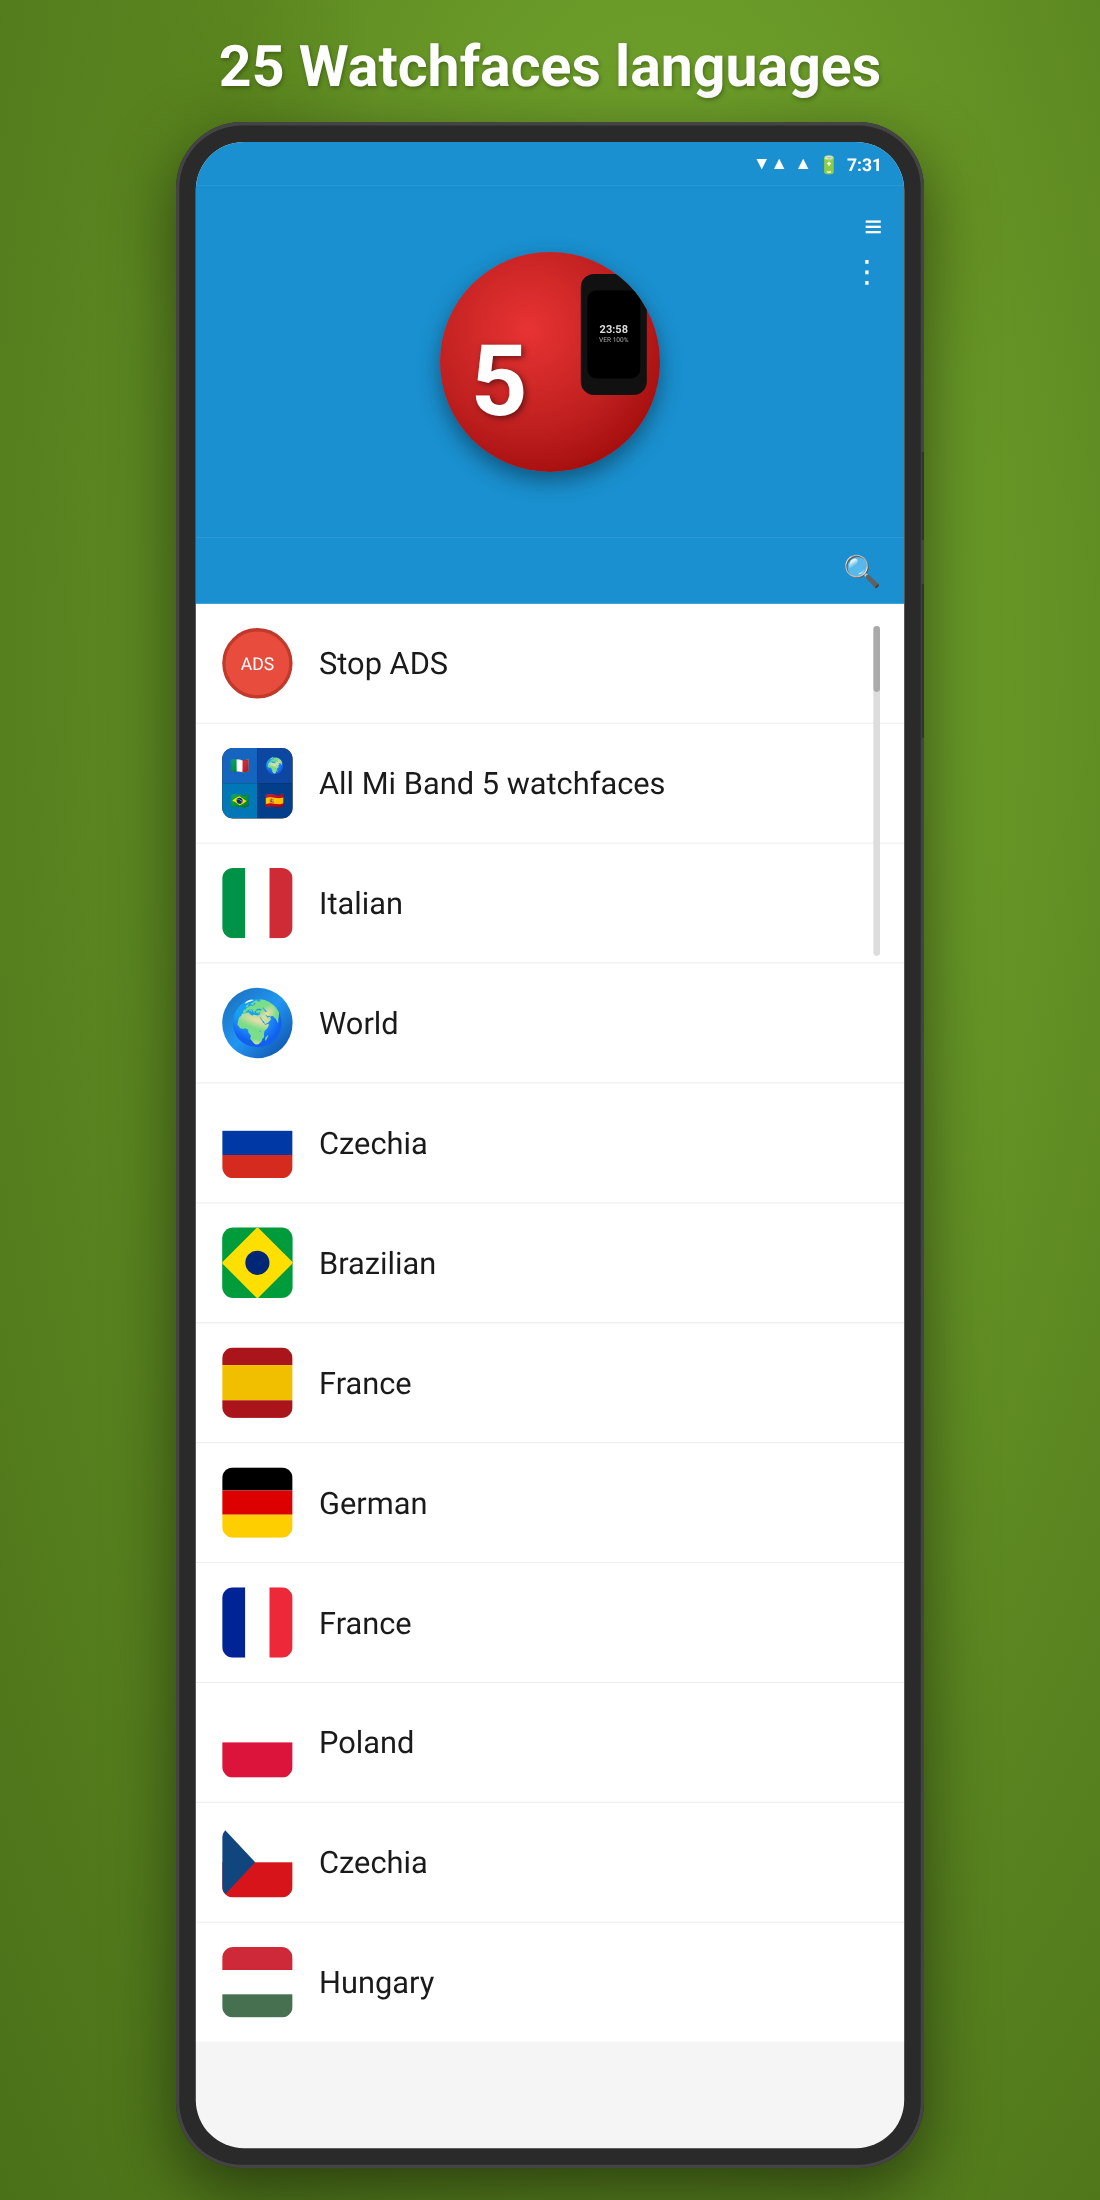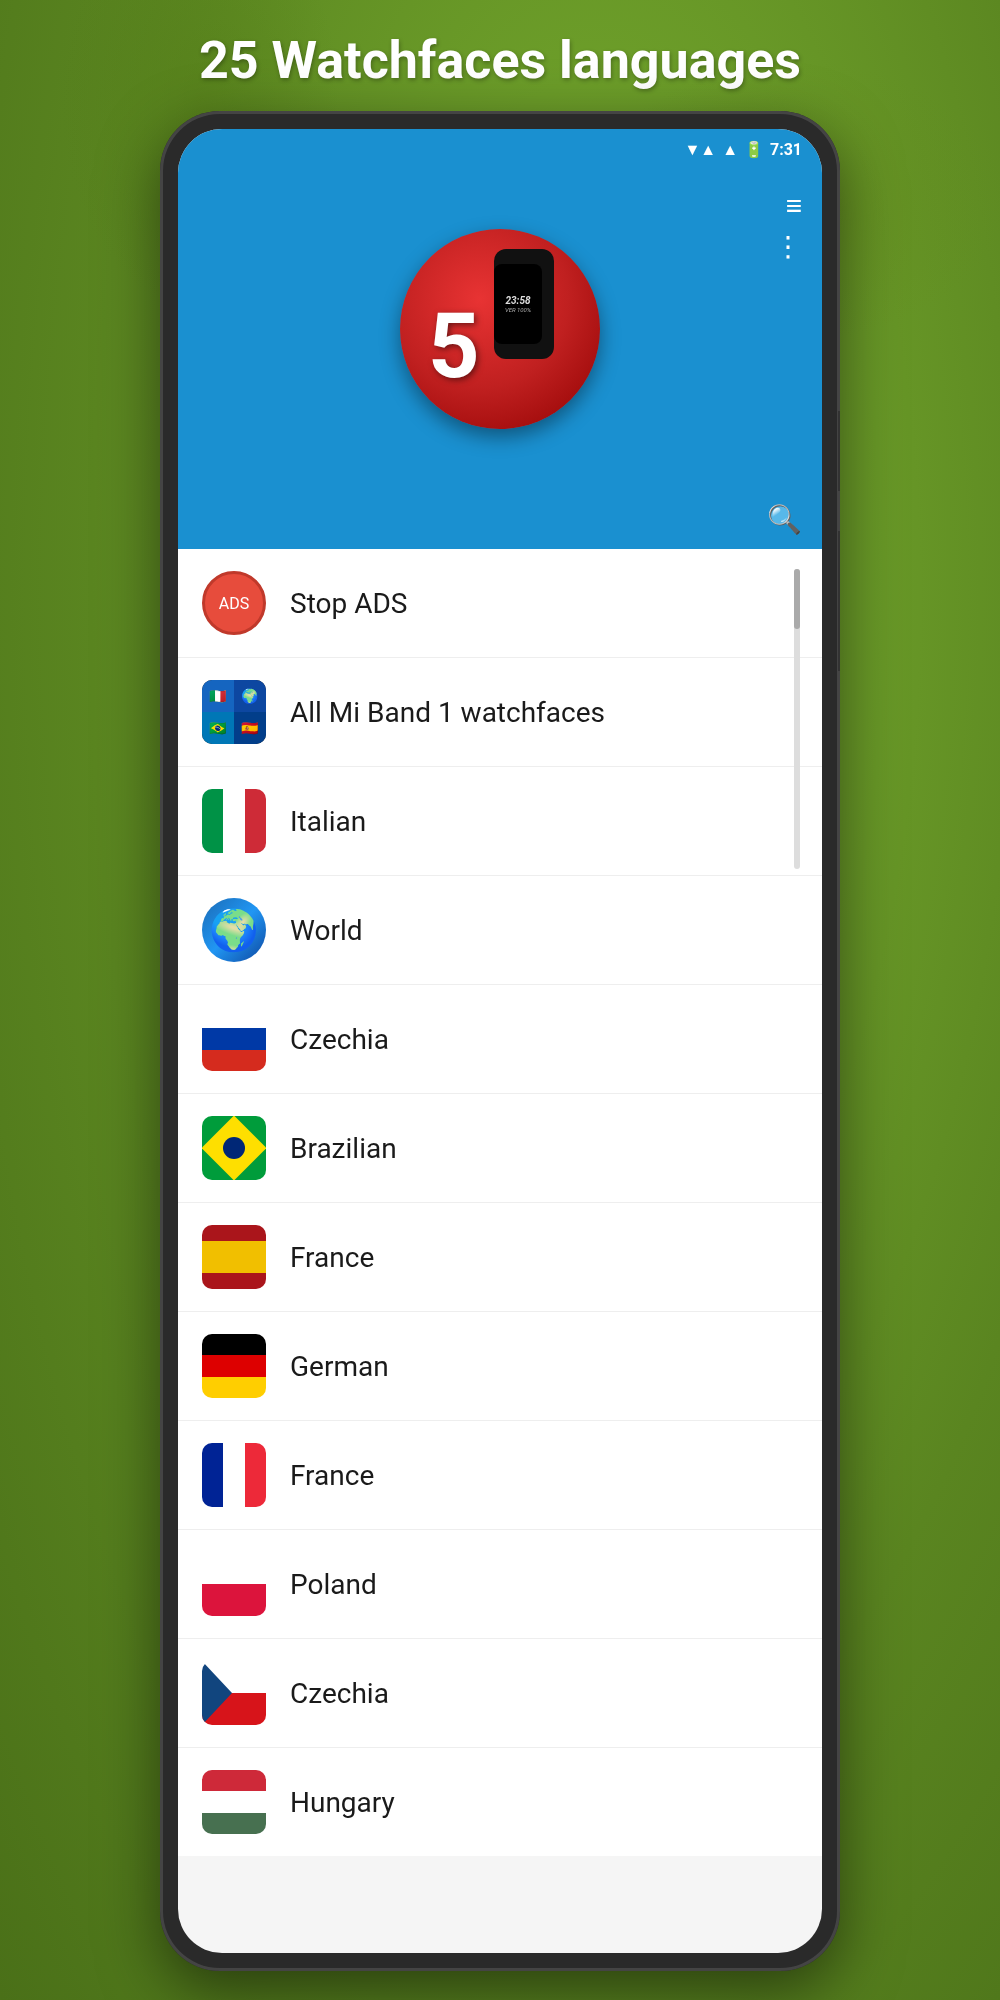--- a/index.html
+++ b/index.html
@@ -124,30 +124,30 @@
       font-size: 90px;
       font-weight: bold;
       text-shadow: 2px 2px 6px rgba(0,0,0,0.5);
       position: absolute;
       left: 28px;
       bottom: 30px;
     }
 
     .logo-watch {
       position: absolute;
-      right: 46px;
+      right: 12px;
       top: 20px;
       width: 60px;
       height: 110px;
       background: #111;
       border-radius: 12px;
       display: flex;
       flex-direction: column;
-      justify-content: center;
-      font-style: italic;
+      align-items: center;
+      justify-content: center;
     }
 
     .logo-watch-screen {
       width: 48px;
       height: 80px;
       background: #000;
       border-radius: 8px;
       display: flex;
       flex-direction: column;
       align-items: center;
@@ -582,21 +582,21 @@
   </div>
           <div class="menu-item">
     <div class="menu-item-icon">
       <div class="all-wf-icon">
         <div class="all-wf-cell" style="background:#1565c0;">🇮🇹</div>
         <div class="all-wf-cell" style="background:#0d47a1;">🌍</div>
         <div class="all-wf-cell" style="background:#0077b6;">🇧🇷</div>
         <div class="all-wf-cell" style="background:#023e8a;">🇪🇸</div>
       </div>
     </div>
-    <span class="menu-item-label">All Mi Band 1 watchfaces</span>
+    <span class="menu-item-label">All Mi Band 5 watchfaces</span>
   </div>
           <div class="menu-item">
     <div class="menu-item-icon">
       <div class="flag-italy">
         <div class="stripe s1"></div>
         <div class="stripe s2"></div>
         <div class="stripe s3"></div>
       </div>
     </div>
     <span class="menu-item-label">Italian</span>

